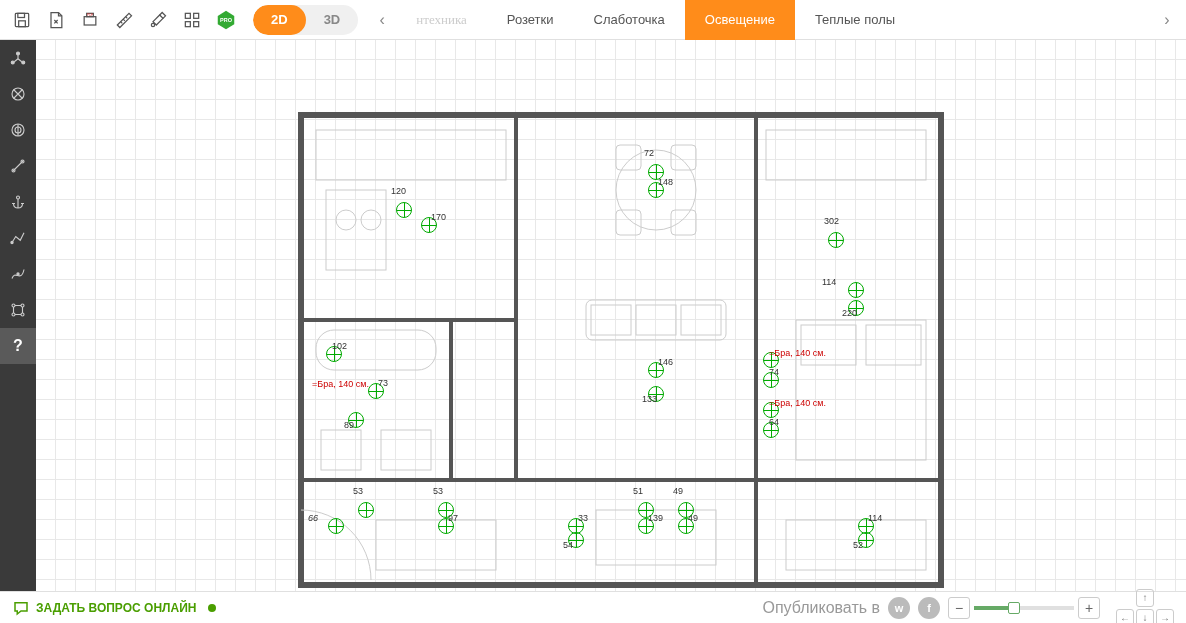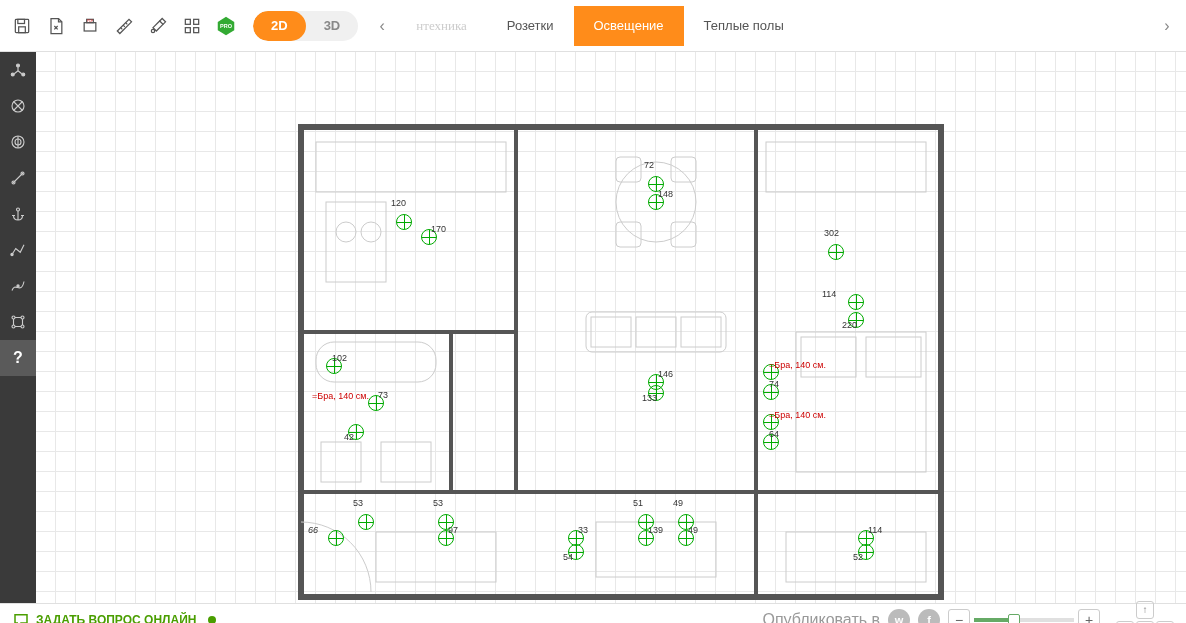--- a/index.html
+++ b/index.html
@@ -1,17 +1,17 @@
 <!DOCTYPE html>
 <html><head>
 <meta charset="utf-8">
 <style>
 * { margin:0; padding:0; box-sizing:border-box; }
 body { font-family: Arial, sans-serif; font-size:13px; width:1186px; height:623px; overflow:hidden; background:#fff; }
-.toolbar { height:52px; background:#fff; border-bottom:1px solid #e0e0e0; display:flex; align-items:center; padding:0 5px; position:relative; z-index:10; }
+.toolbar { height:40px; background:#fff; border-bottom:1px solid #e0e0e0; display:flex; align-items:center; padding:0 5px; position:relative; z-index:10; }
 .tb-icon { width:34px; height:34px; display:flex; align-items:center; justify-content:center; color:#555; cursor:pointer; }
 .tb-icon svg { width:20px; height:20px; }
 .pro-badge { width:22px; height:22px; margin:0 6px; display:flex; align-items:center; justify-content:center; }
 .pro-badge svg { width:22px; height:22px; }
 .view-toggle { display:flex; background:#f0f0f0; border-radius:18px; overflow:hidden; height:30px; margin:0 10px; }
 .view-btn { padding:0 18px; display:flex; align-items:center; font-weight:bold; color:#888; cursor:pointer; }
 .view-btn.active { background:#ff8c1a; color:#fff; border-radius:18px; }
 .tabs { display:flex; align-items:center; flex:1; overflow:hidden; }
 .tab-nav { width:28px; display:flex; align-items:center; justify-content:center; color:#888; cursor:pointer; font-size:16px; }
 .tab { padding:0 20px; height:40px; display:flex; align-items:center; color:#555; cursor:pointer; white-space:nowrap; }
@@ -103,20 +103,21 @@
     </div>
   <div class="view-toggle">
     <div class="view-btn active">2D</div>
     <div class="view-btn">3D</div>
   </div>
   <div class="tabs">
     <div class="tab-nav">‹</div>
     <div id="tabs-container" style="display:flex;">
         <div class="tab faded">нтехника</div>
         <div class="tab">Розетки</div>
+        <div class="tab">Слаботочка</div>
         <div class="tab active">Освещение</div>
         <div class="tab">Теплые полы</div>
       </div>
     <div class="tab-nav" style="margin-left:auto;">›</div>
   </div>
 </div>
 
 <div class="main">
   <div class="sidebar">
     <div class="sb-item">
@@ -234,21 +235,21 @@
             <div class="m-circ"></div>
             <div class="m-lbl" style="left:10px;top:-5px">73</div>
             <div class="m-bra" style="position:absolute;left:-56px;top:-4px">=Бра, 140 см.</div>
           </div>
           <div class="marker" style="left: 38px; top: 264px;">
             <div class="m-circ"></div>
             <div class="m-lbl" style="left:6px;top:-5px">102</div>
           </div>
           <div class="marker" style="left: 60px; top: 330px;">
             <div class="m-circ"></div>
-            <div class="m-lbl" style="left:-4px;top:8px">42</div>
+            <div class="m-lbl" style="left:-4px;top:8px">89</div>
           </div>
           <div class="marker" style="left: 70px; top: 420px;">
             <div class="m-circ"></div>
             <div class="m-lbl" style="left:-5px;top:-16px">53</div>
           </div>
           <div class="marker" style="left: 40px; top: 436px; font-style: italic;">
             <div class="m-circ"></div>
             <div class="m-lbl" style="left:-20px;top:-5px">66</div>
           </div>
           <div class="marker" style="left: 150px; top: 436px;">
@@ -272,21 +273,21 @@
             <div class="m-lbl" style="left:-4px;top:-16px">72</div>
           </div>
           <div class="marker" style="left: 360px; top: 100px;">
             <div class="m-circ"></div>
             <div class="m-lbl" style="left:10px;top:-5px">148</div>
           </div>
           <div class="marker" style="left: 360px; top: 280px;">
             <div class="m-circ"></div>
             <div class="m-lbl" style="left:10px;top:-5px">146</div>
           </div>
-          <div class="marker" style="left: 360px; top: 291px; text-align: center;">
+          <div class="marker" style="left: 360px; top: 304px; text-align: center;">
             <div class="m-circ"></div>
             <div class="m-lbl" style="left:-6px;top:8px">133</div>
           </div>
           <div class="marker" style="left: 350px; top: 436px;">
             <div class="m-circ"></div>
             <div class="m-lbl" style="left:10px;top:-5px">139</div>
           </div>
           <div class="marker" style="left: 350px; top: 420px;">
             <div class="m-circ"></div>
             <div class="m-lbl" style="left:-5px;top:-16px">51</div>

